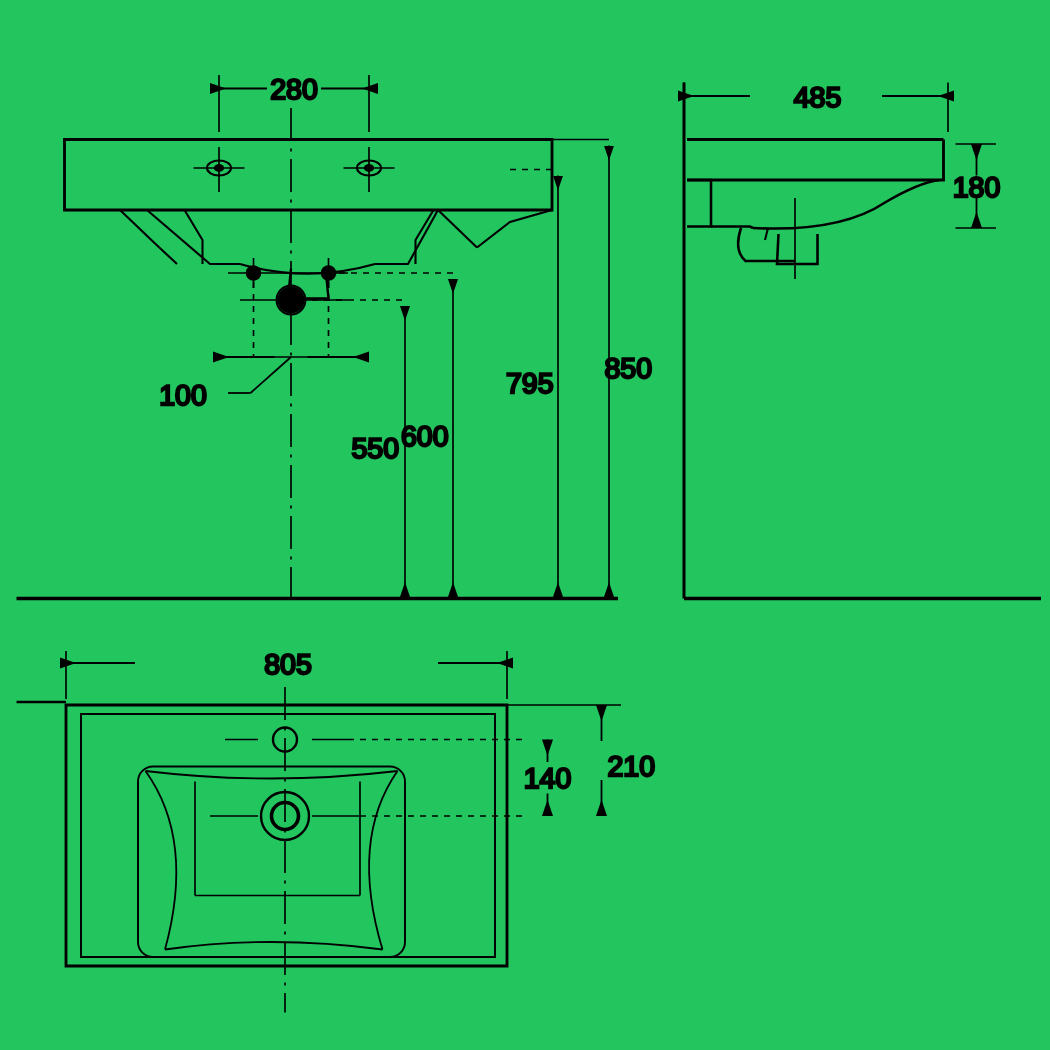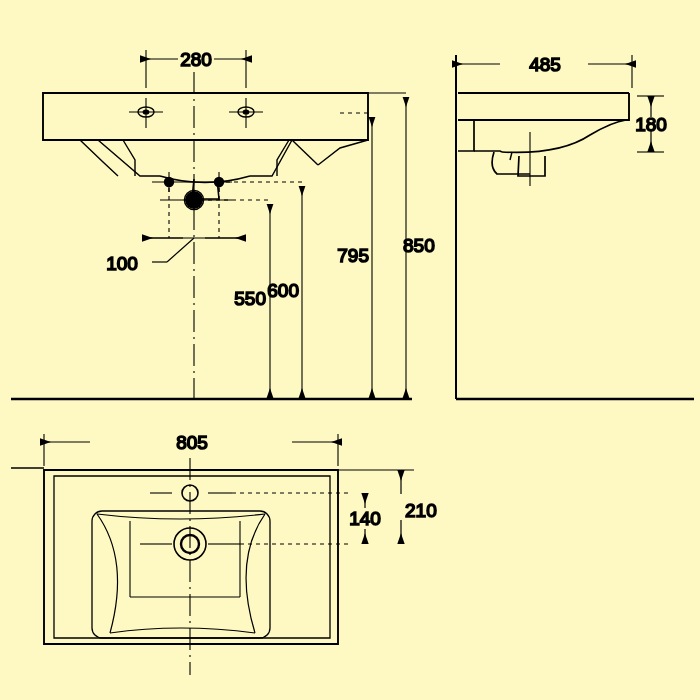--- a/index.html
+++ b/index.html
@@ -7,21 +7,21 @@
     padding: 0;
     background: #ffffff;
   }
   body {
     font-family: "Liberation Sans", sans-serif;
   }
   #drawing-root {
     position: relative;
     width: 700px;
     height: 700px;
-    background: #fef9c3;
+    background: #22c55e;
     overflow: hidden;
   }
   #drawing-svg {
     display: block;
     width: 700px;
     height: 700px;
   }
   .dim-text {
     font-family: "Liberation Sans", sans-serif;
     font-size: 19px;

